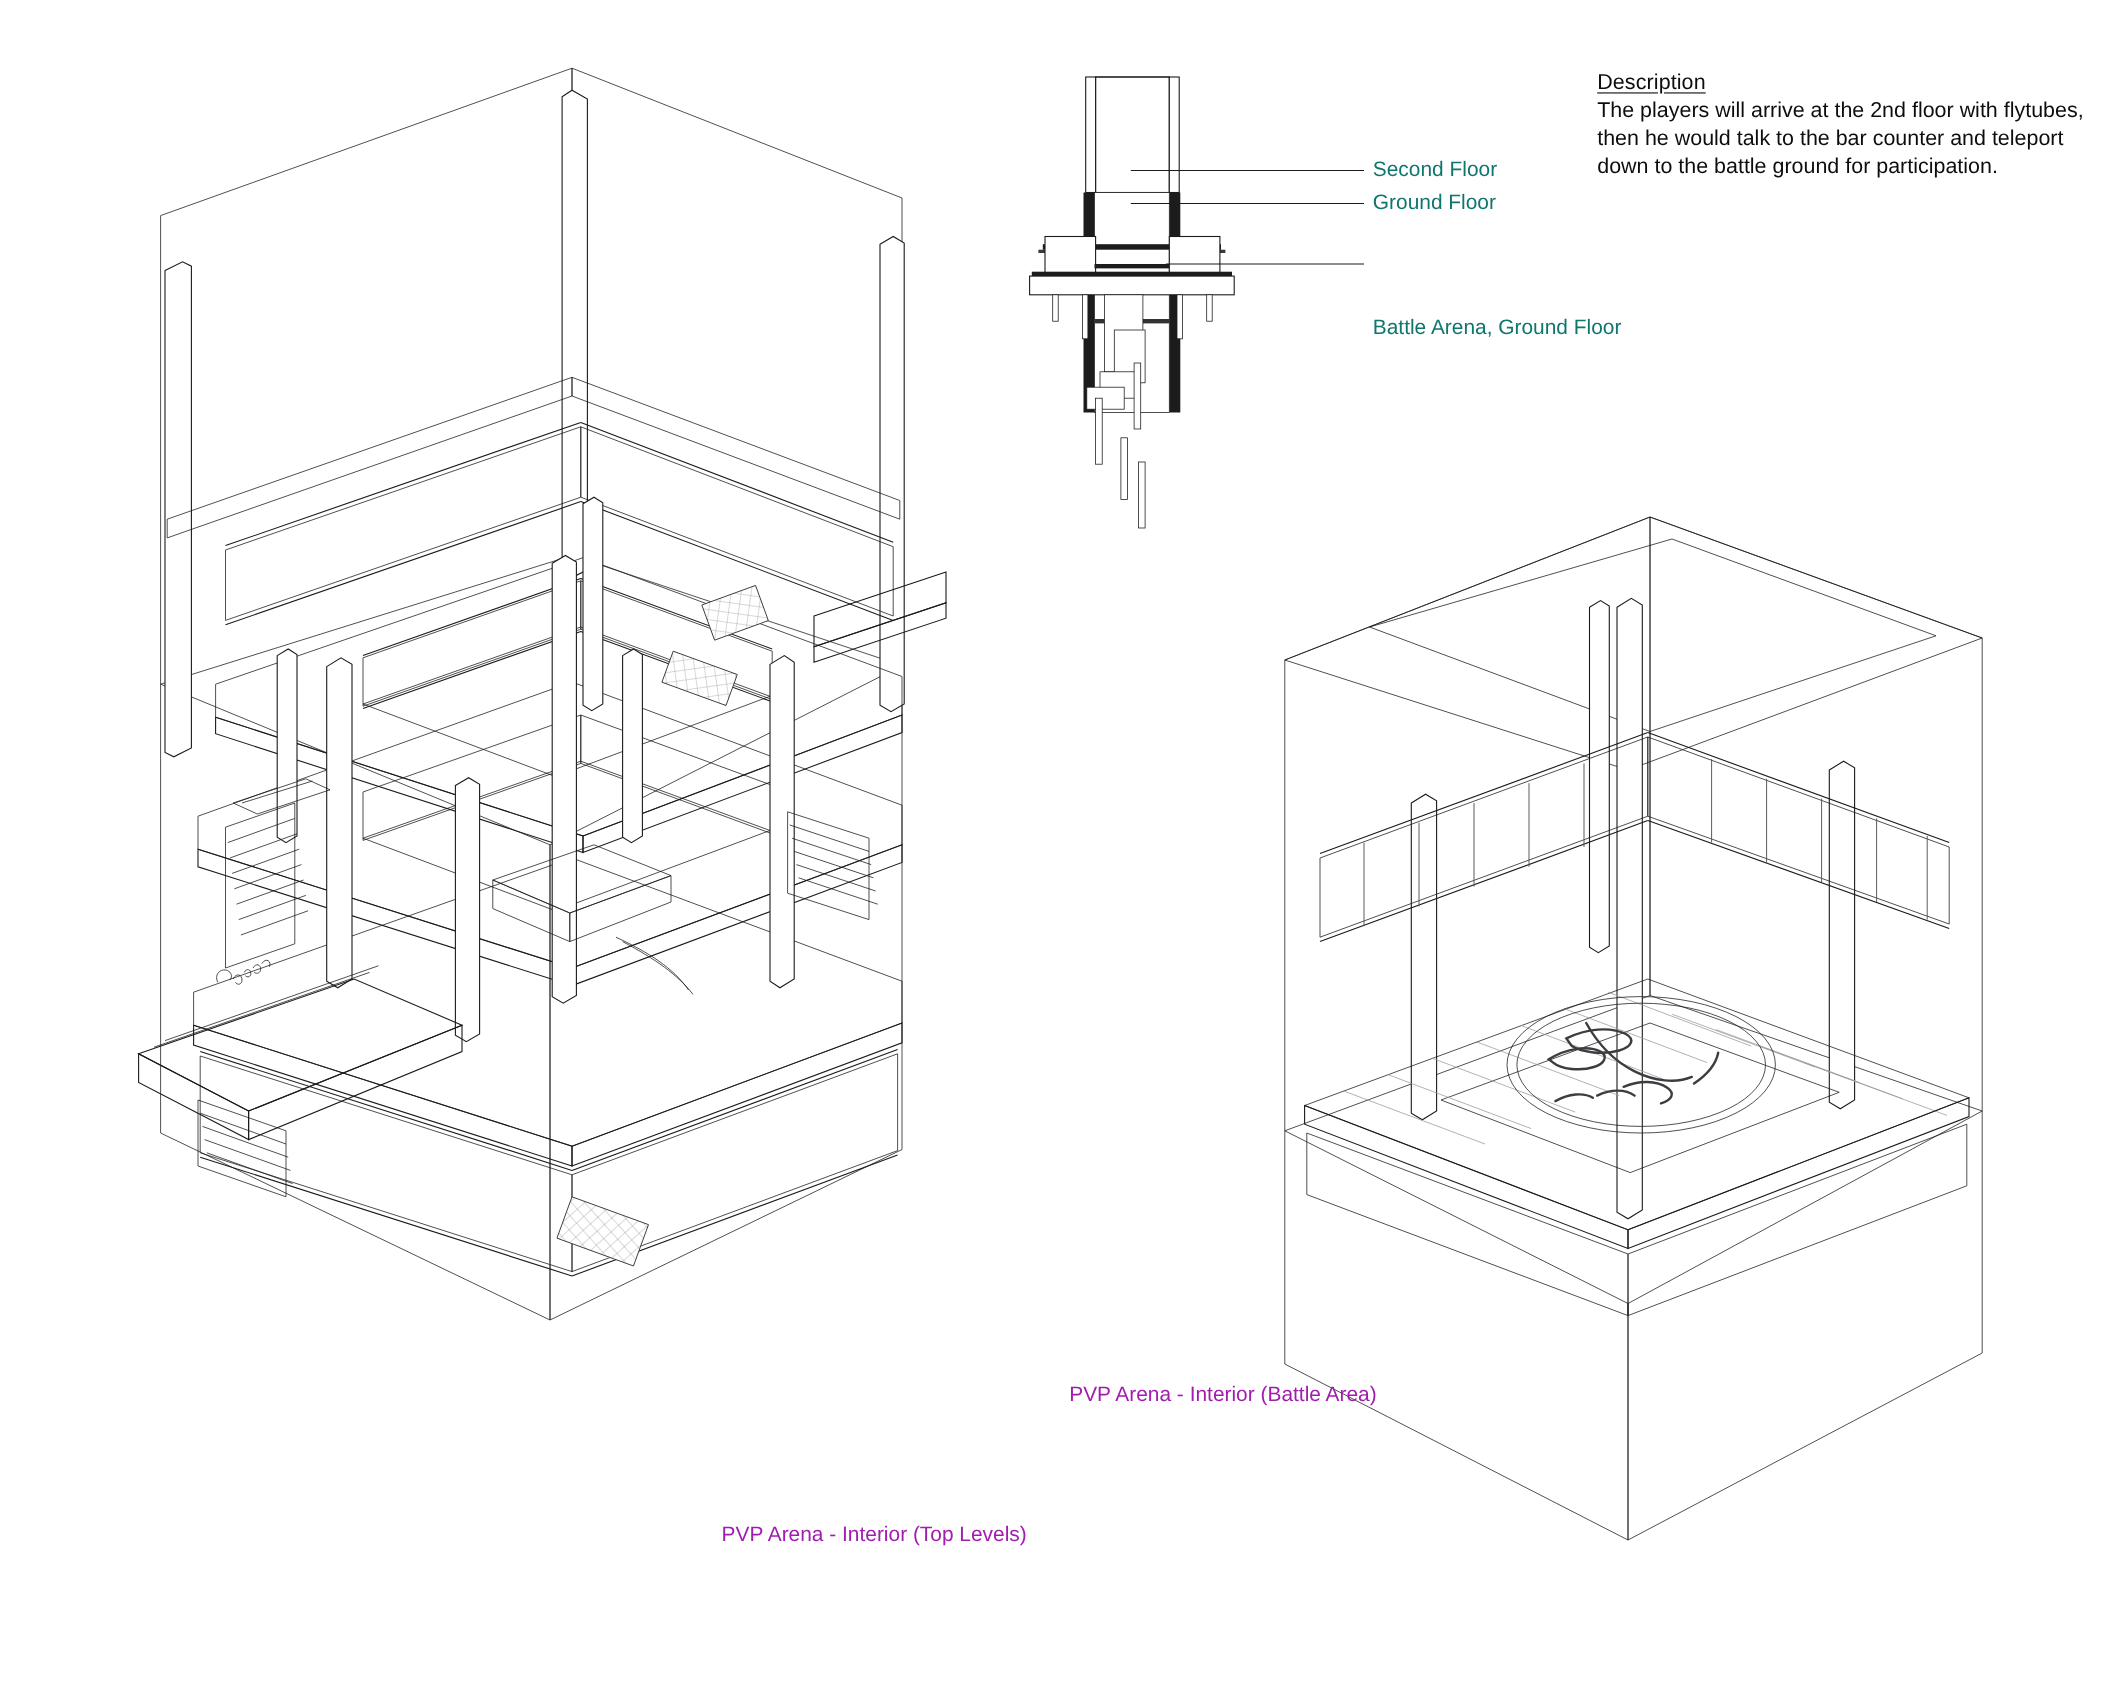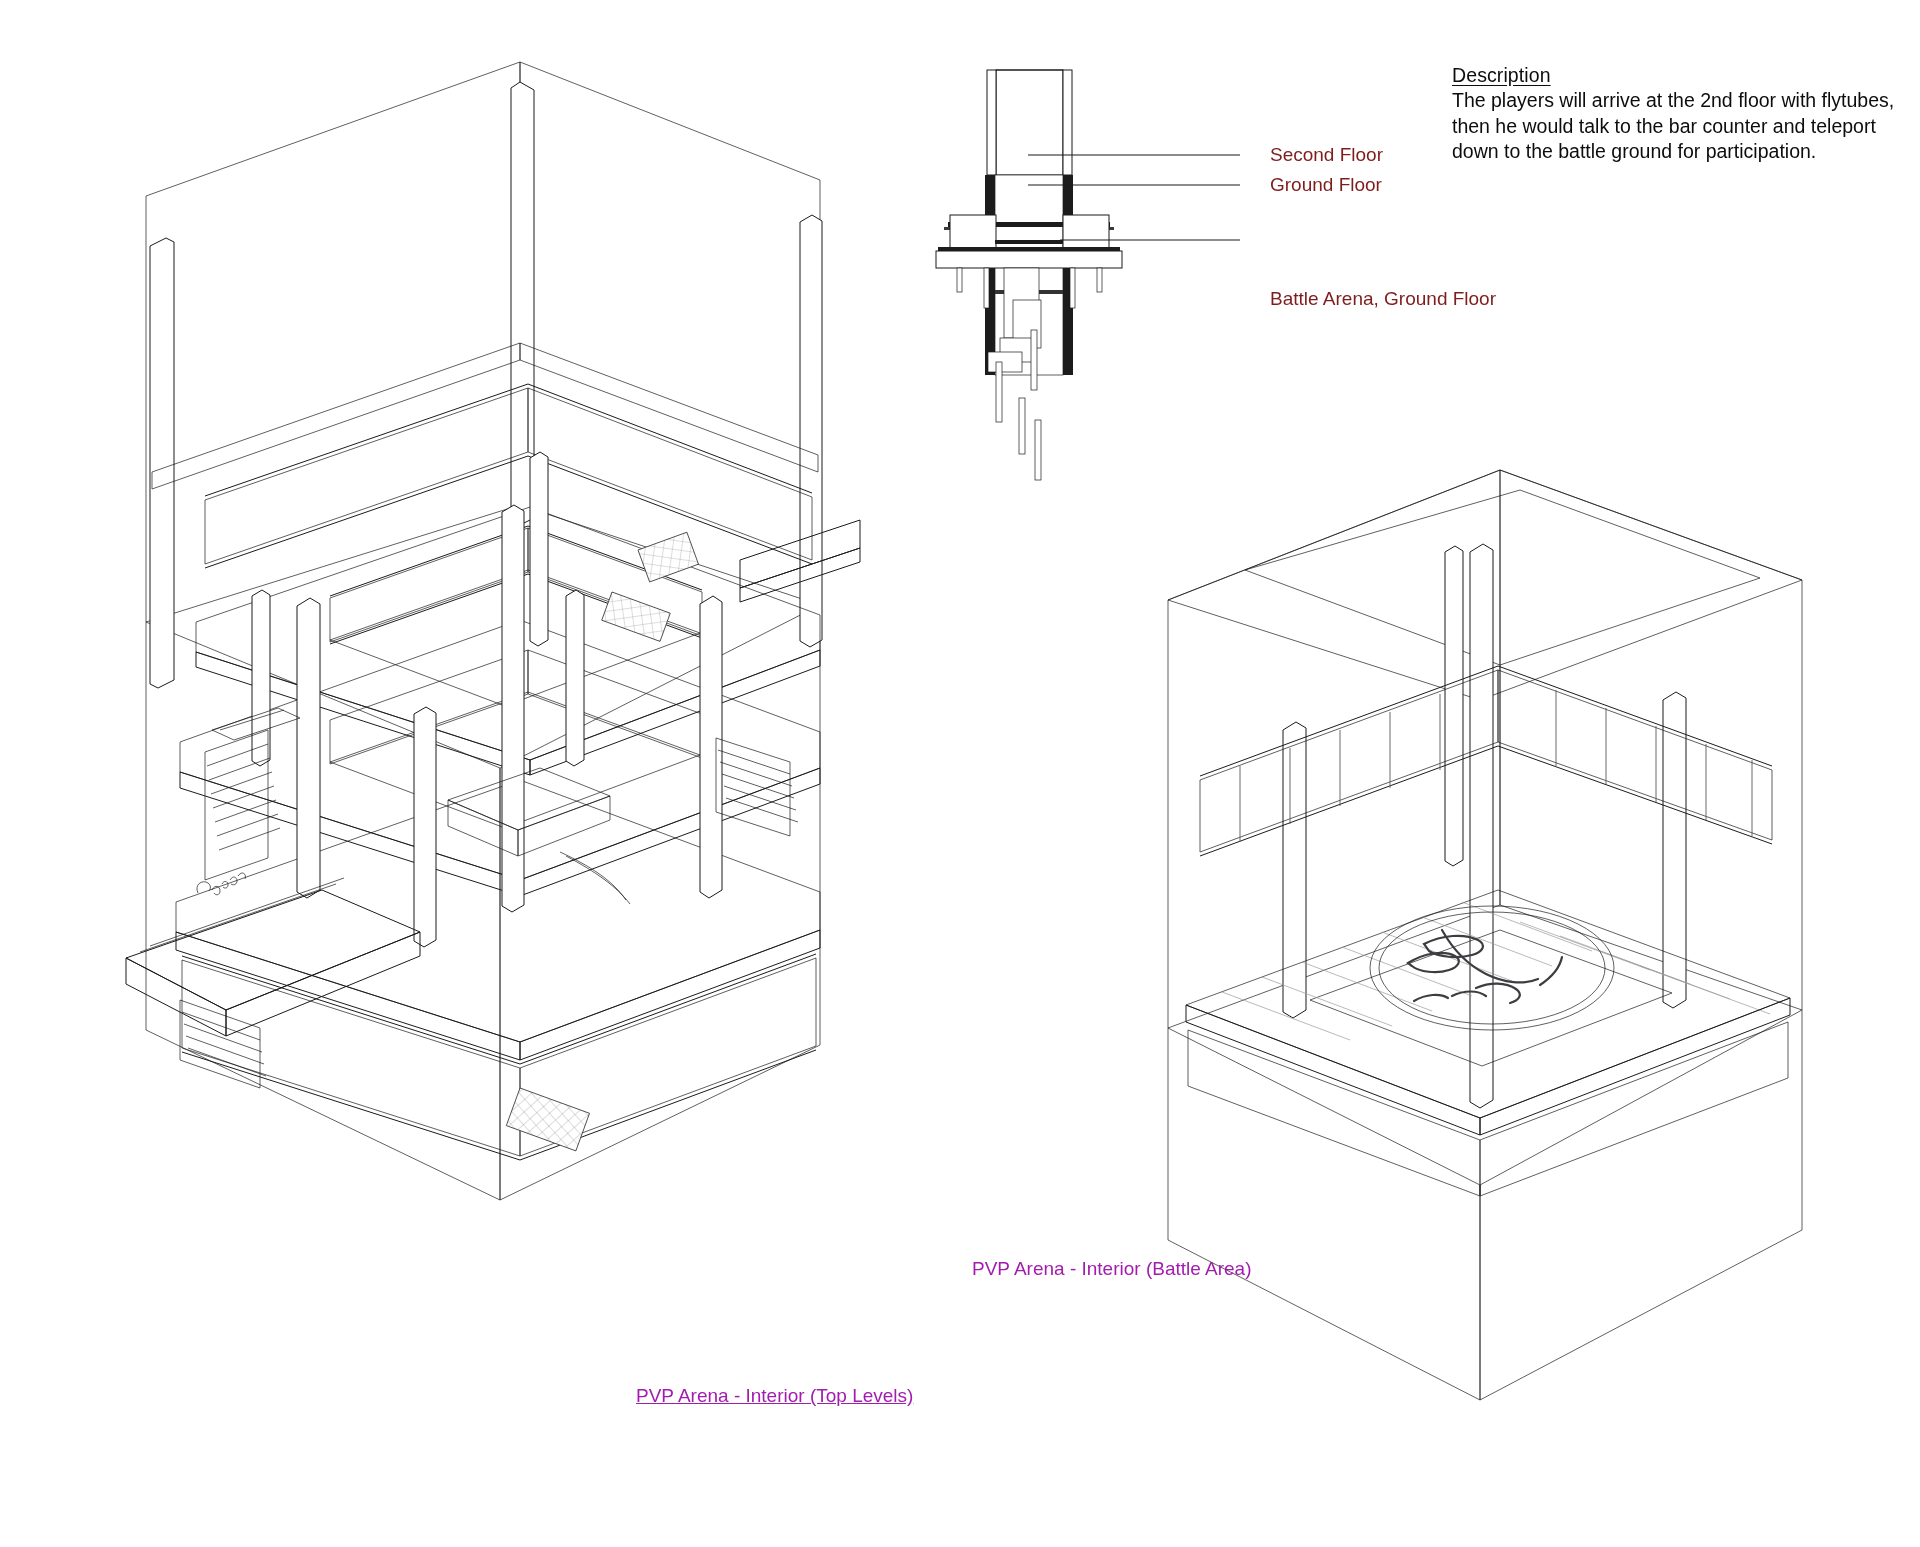--- a/index.html
+++ b/index.html
@@ -14,21 +14,21 @@
   
   .desc{position:absolute;left:1452px;top:62px;width:470px;}
   .desc-title{
     font-size:19.5px;line-height:26px;letter-spacing:.1px;
     text-decoration:underline;text-underline-offset:2.5px;
     color:#0d0d0d;
   }
   .desc-body{font-size:19.5px;line-height:25.5px;color:#0d0d0d;white-space:pre-line;}
 
   .floor-label{
-    position:absolute;font-size:19px;line-height:22px;color:#7f1d1d;white-space:nowrap;margin-left:22px;
+    position:absolute;font-size:19px;line-height:22px;color:#0f766e;white-space:nowrap;
   }
   .cap{
     position:absolute;font-size:19px;line-height:22px;color:#a21caf;white-space:nowrap;
   }
   .maintitle{
     position:absolute;right:42px;bottom:36px;
     font-size:34px;line-height:40px;letter-spacing:.4px;font-weight:400;color:#000;
     white-space:nowrap;
   }
 
@@ -352,16 +352,16 @@
 then he would talk to the bar counter and teleport
 down to the battle ground for participation.</div>
   </div>
 
   <div class="floor-label" style="left:1248px;top:144px;">Second Floor</div>
   <div class="floor-label" style="left:1248px;top:174px;">Ground Floor</div>
   <div class="floor-label" style="left:1248px;top:288px;">Battle Arena, Ground Floor</div>
 
   <div class="cap" style="left:972px;top:1258px;">PVP Arena - Interior (Battle Area)</div>
 
-  <div class="cap" style="left:636px;top:1385px;text-decoration:underline;">PVP Arena - Interior (Top Levels)</div>
+  <div class="cap" style="left:656px;top:1385px;">PVP Arena - Interior (Top Levels)</div>
 
 
 </div>
 
 </body></html>

